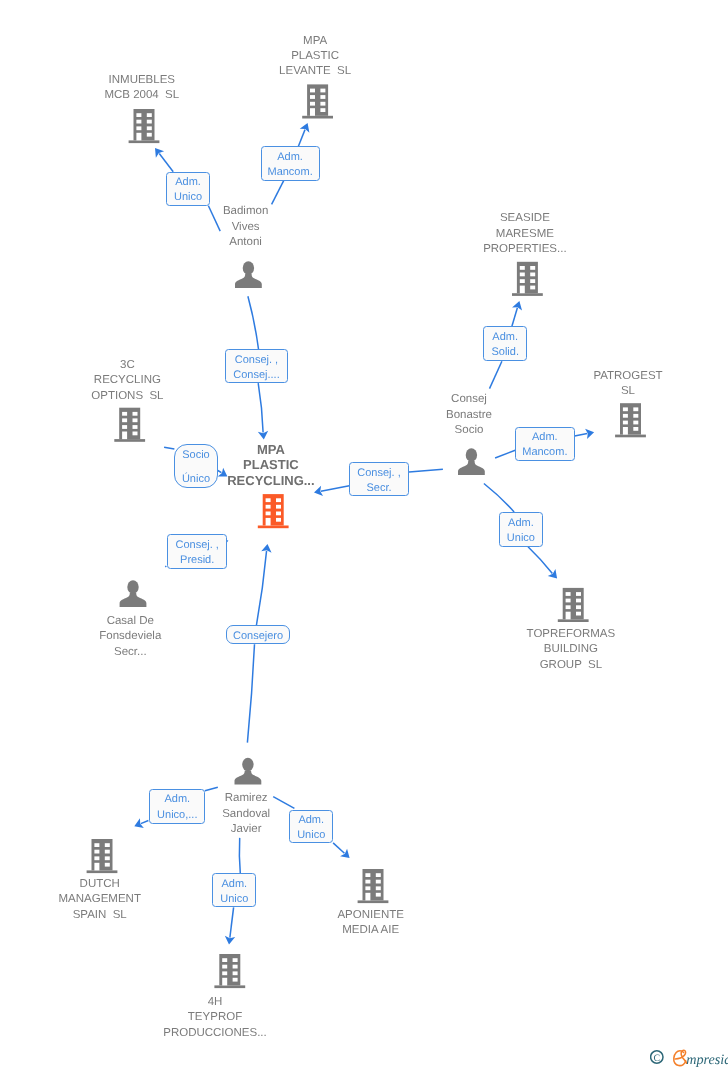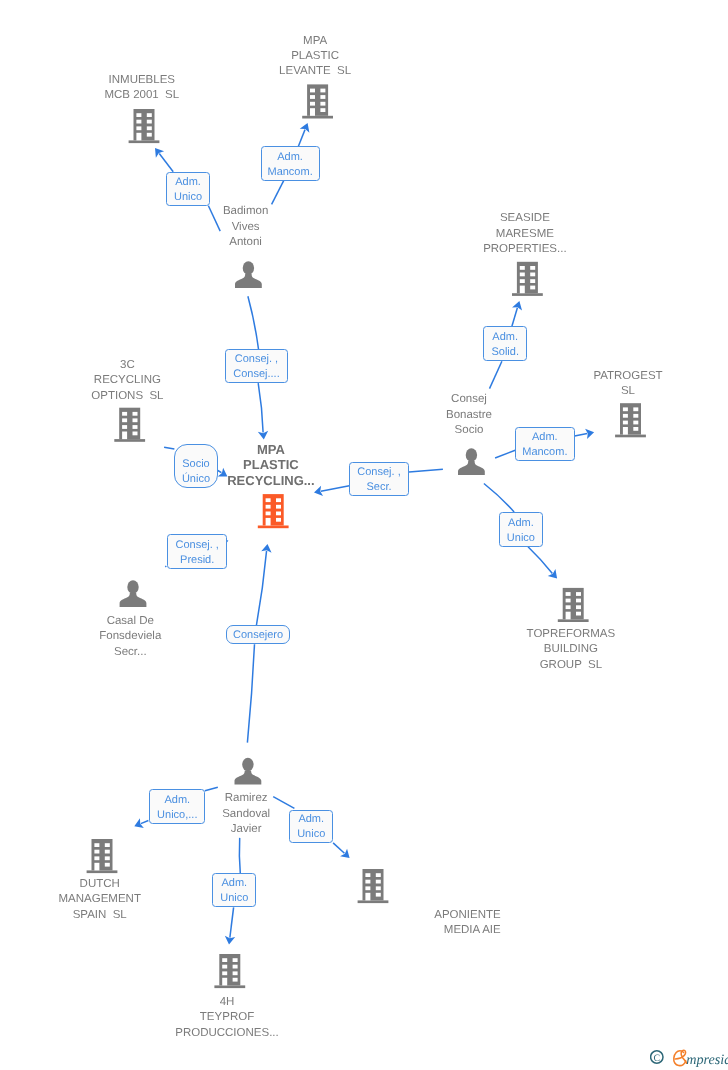--- a/index.html
+++ b/index.html
@@ -8,21 +8,21 @@
        font-family:"Liberation Sans",sans-serif;
        -webkit-font-smoothing:antialiased;text-rendering:geometricPrecision;}
   #stage{position:absolute;left:0;top:0;width:728px;height:1070px;background:#fff;}
   #edges{position:absolute;left:0;top:0;}
   .node-label{position:absolute;text-align:center;color:#7b7b7b;font-size:11.5px;
               line-height:15.4px;white-space:pre;}
   .node-label span{display:block;}
   .node-label.focus{font-weight:bold;font-size:13.0px;color:#6f6f6f;}
   .edge-label{position:absolute;background:#fafafa;border:1.7px solid #4a90e2;border-radius:3.5px;
               color:#4a8fe0;font-size:11px;line-height:15.0px;padding-top:2.5px;text-align:center;box-sizing:border-box;
-              display:flex;flex-direction:column;justify-content:flex-end;align-items:center;
+              display:flex;flex-direction:column;justify-content:space-between;align-items:center;
               white-space:pre;}
   .edge-label span{display:block;}
   #watermark{position:absolute;left:650px;top:1044px;}
 </style>
 </head>
 <body>
 
 <div id="stage">
 <svg id="edges" width="728" height="1070" viewBox="0 0 728 1070" xmlns="http://www.w3.org/2000/svg">
 <path d="M 220.20 231.10 L 208.40 205.70" fill="none" stroke="#2e7be0" stroke-width="1.5"></path>
@@ -194,34 +194,34 @@
         <rect x="222.20" y="958.20" width="5.0" height="3.80" fill="#ffffff"></rect>
         <rect x="222.20" y="964.70" width="5.0" height="3.80" fill="#ffffff"></rect>
         <rect x="222.20" y="971.40" width="5.0" height="3.80" fill="#ffffff"></rect>
         <rect x="222.20" y="977.80" width="5.0" height="7.60" fill="#ffffff"></rect>
         <rect x="232.60" y="958.20" width="5.0" height="3.80" fill="#ffffff"></rect>
         <rect x="232.60" y="964.70" width="5.0" height="3.80" fill="#ffffff"></rect>
         <rect x="232.60" y="971.40" width="5.0" height="3.80" fill="#ffffff"></rect>
         <rect x="232.60" y="977.80" width="5.0" height="3.80" fill="#ffffff"></rect>
       </g>
 </svg>
-<div class="node-label" style="left:11.800000000000011px;top:73.0px;width:260px;"><span>INMUEBLES</span><span>MCB 2001  SL</span></div>
+<div class="node-label" style="left:11.800000000000011px;top:73.0px;width:260px;"><span>INMUEBLES</span><span>MCB 2004  SL</span></div>
 <div class="node-label" style="left:185.10000000000002px;top:33.6px;width:260px;"><span>MPA</span><span>PLASTIC</span><span>LEVANTE  SL</span></div>
 <div class="node-label" style="left:115.6px;top:204.4px;width:260px;"><span>Badimon</span><span>Vives</span><span>Antoni</span></div>
 <div class="node-label" style="left:394.9px;top:211.4px;width:260px;"><span>SEASIDE</span><span>MARESME</span><span>PROPERTIES...</span></div>
 <div class="node-label" style="left:498.0px;top:368.5px;width:260px;"><span>PATROGEST</span><span>SL</span></div>
 <div class="node-label" style="left:339.0px;top:392.4px;width:260px;"><span>Consej</span><span>Bonastre</span><span>Socio</span></div>
 <div class="node-label" style="left:-2.5999999999999943px;top:357.7px;width:260px;"><span>3C</span><span>RECYCLING</span><span>OPTIONS  SL</span></div>
 <div class="node-label focus" style="left:140.89999999999998px;top:441.8px;width:260px;"><span>MPA</span><span>PLASTIC</span><span>RECYCLING...</span></div>
 <div class="node-label" style="left:440.9px;top:626.8px;width:260px;"><span>TOPREFORMAS</span><span>BUILDING</span><span>GROUP  SL</span></div>
 <div class="node-label" style="left:0.30000000000001137px;top:613.9px;width:260px;"><span>Casal De</span><span>Fonsdeviela</span><span>Secr...</span></div>
 <div class="node-label" style="left:116.19999999999999px;top:791.2px;width:260px;"><span>Ramirez</span><span>Sandoval</span><span>Javier</span></div>
 <div class="node-label" style="left:-30.299999999999997px;top:877.0px;width:260px;"><span>DUTCH</span><span>MANAGEMENT</span><span>SPAIN  SL</span></div>
-<div class="node-label" style="left:240.7px;top:907.6px;width:260px;text-align:right;"><span>APONIENTE</span><span>MEDIA AIE</span></div>
-<div class="node-label" style="left:97px;top:994.8px;width:260px;"><span>4H</span><span>TEYPROF</span><span>PRODUCCIONES...</span></div>
+<div class="node-label" style="left:240.7px;top:907.6px;width:260px;"><span>APONIENTE</span><span>MEDIA AIE</span></div>
+<div class="node-label" style="left:85px;top:994.8px;width:260px;"><span>4H</span><span>TEYPROF</span><span>PRODUCCIONES...</span></div>
 <div class="edge-label" style="left:166.4px;top:171.7px;width:43.3px;height:34.0px;"><span>Adm.</span><span>Unico</span></div>
 <div class="edge-label" style="left:260.5px;top:146.2px;width:59.2px;height:34.4px;"><span>Adm.</span><span>Mancom.</span></div>
 <div class="edge-label" style="left:225.4px;top:349.1px;width:62.2px;height:34.1px;"><span>Consej. ,</span><span>Consej....</span></div>
 <div class="edge-label" style="left:483.3px;top:326.3px;width:43.8px;height:34.6px;"><span>Adm.</span><span>Solid.</span></div>
 <div class="edge-label" style="left:515.1px;top:426.6px;width:59.5px;height:34.2px;"><span>Adm.</span><span>Mancom.</span></div>
 <div class="edge-label" style="left:499.0px;top:512.2px;width:43.8px;height:34.5px;"><span>Adm.</span><span>Unico</span></div>
 <div class="edge-label" style="left:349.3px;top:462.3px;width:59.4px;height:34.2px;"><span>Consej. ,</span><span>Secr.</span></div>
 <div class="edge-label" style="left:174.2px;top:444.2px;width:43.6px;height:44px;border-radius:13px;"><span>Socio</span><span>Único</span></div>
 <div class="edge-label" style="left:167.4px;top:534.3px;width:59.6px;height:34.7px;"><span>Consej. ,</span><span>Presid.</span></div>
 <div class="edge-label" style="left:226.1px;top:625.4px;width:64.0px;height:18.8px;border-radius:7px;"><span>Consejero</span></div>

